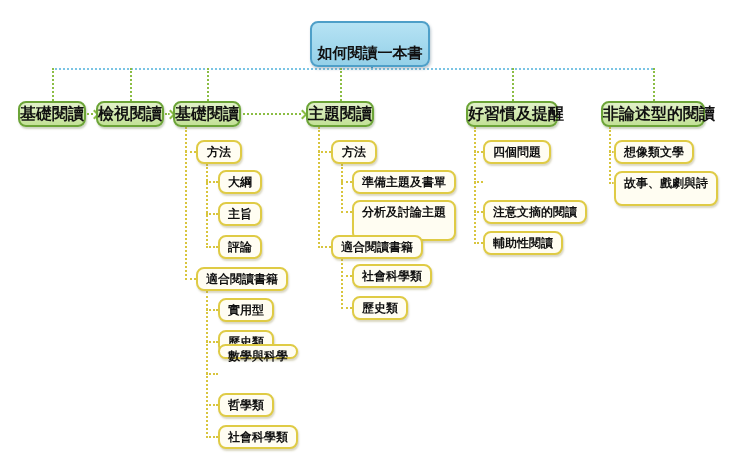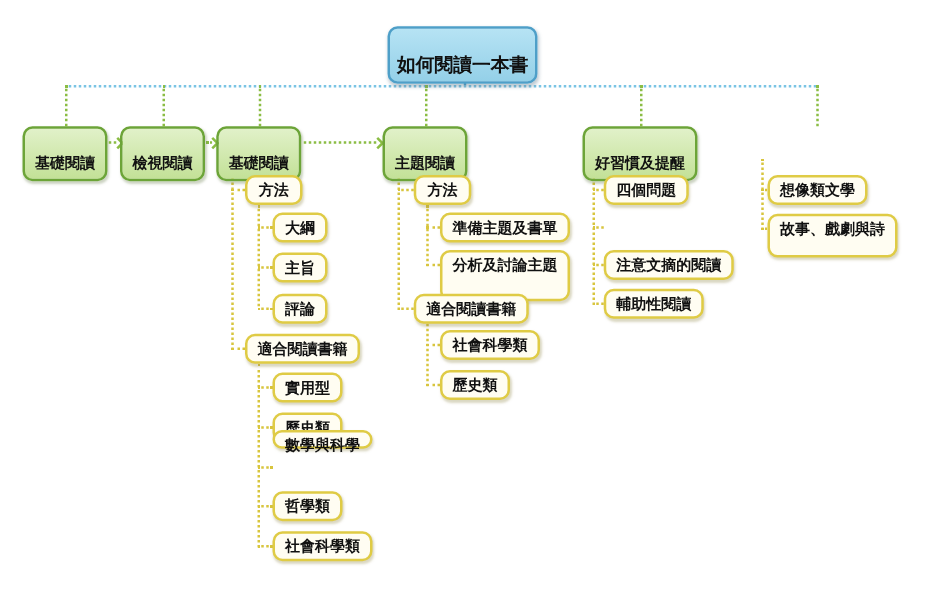--- a/index.html
+++ b/index.html
@@ -11,21 +11,21 @@
     position:absolute; box-sizing:border-box; text-align:center; white-space:nowrap;
     font-weight:bold; color:#111; border-radius:8px;
   }
   .root-node {
     background:linear-gradient(180deg,#b6e3f4 0%,#94d0e8 100%);
     border:2px solid #4e9fc8; font-size:15px; line-height:18px; padding:21px 0;
     box-shadow:1px 2px 3px rgba(90,120,140,.40);
   }
   .branch-node {
     background:linear-gradient(180deg,#e1f1c9 0%,#c3e197 100%);
-    border:2px solid #6ca438; font-size:12px; line-height:14px; padding:20px 0;
+    border:2px solid #6ca438; font-size:16px; line-height:14px; padding:4px 0;
     box-shadow:1px 2px 2px rgba(110,130,80,.35);
   }
   .leaf-node {
     background:#fffdf2; border:2px solid #dfcb45; font-size:12px; line-height:14px;
     padding:3px 0; box-shadow:1px 2px 2px rgba(150,140,80,.35);
   }
   .vline,.hline { position:absolute; }
   .v-blue   { width:0;  border-left:2px dotted #4e9fc8; }
   .h-blue   { height:0; border-top:2px dotted #7ac4e4; }
   .v-green  { width:0;  border-left:2px dotted #8bbd44; }
@@ -93,20 +93,21 @@
   <div class="hline h-yellow" style="left:609px;top:151px;width:5px"></div>
   <div class="hline h-yellow" style="left:609px;top:182px;width:5px"></div>
 
   <div class="node root-node" style="left:310px;top:21px;width:120px;height:32px">如何閱讀一本書</div>
 
   <div class="node branch-node" style="left:18px;top:101px;width:68px;height:26px">基礎閱讀</div>
   <div class="node branch-node" style="left:96px;top:101px;width:68px;height:26px">檢視閱讀</div>
   <div class="node branch-node" style="left:173px;top:101px;width:68px;height:26px">基礎閱讀</div>
   <div class="node branch-node" style="left:306px;top:101px;width:68px;height:26px">主題閱讀</div>
   <div class="node branch-node" style="left:466px;top:101px;width:92px;height:26px">好習慣及提醒</div>
+  <div class="node branch-node" style="left:601px;top:101px;width:104px;height:26px">非論述型的閱讀</div>
 
   <div class="node leaf-node" style="left:196px;top:140px;width:46px;height:24px">方法</div>
   <div class="node leaf-node" style="left:218px;top:170px;width:44px;height:24px">大綱</div>
   <div class="node leaf-node" style="left:218px;top:202px;width:44px;height:24px">主旨</div>
   <div class="node leaf-node" style="left:218px;top:235px;width:44px;height:24px">評論</div>
   <div class="node leaf-node" style="left:196px;top:267px;width:92px;height:24px">適合閱讀書籍</div>
   <div class="node leaf-node" style="left:218px;top:298px;width:56px;height:24px">實用型</div>
   <div class="node leaf-node" style="left:218px;top:330px;width:56px;height:24px">歷史類</div>
   <div class="node leaf-node" style="left:218px;top:344px;width:80px;height:15px">數學與科學</div>
   <div class="node leaf-node" style="left:218px;top:393px;width:56px;height:24px">哲學類</div>

